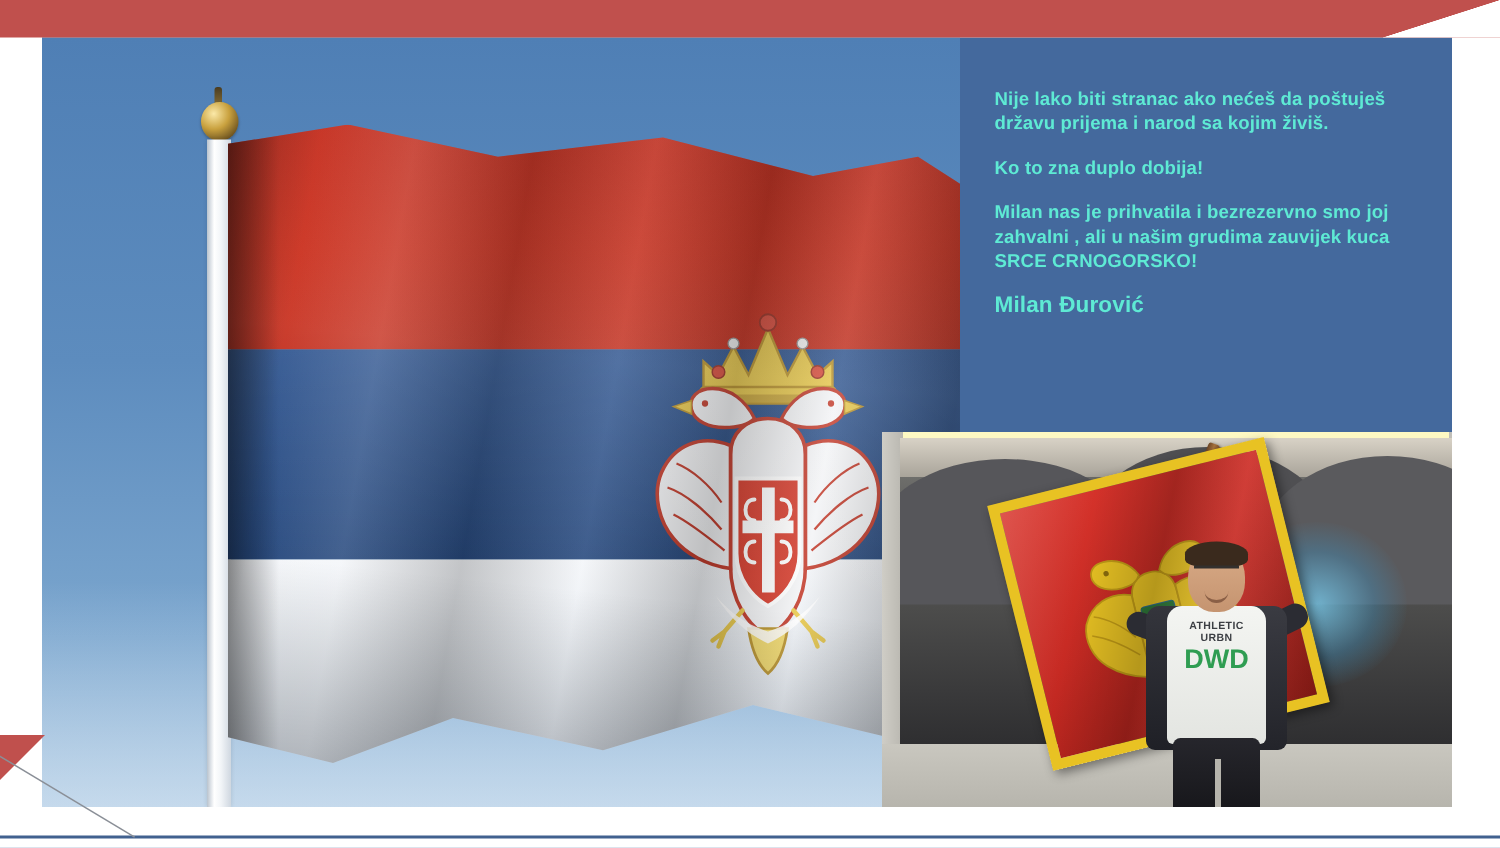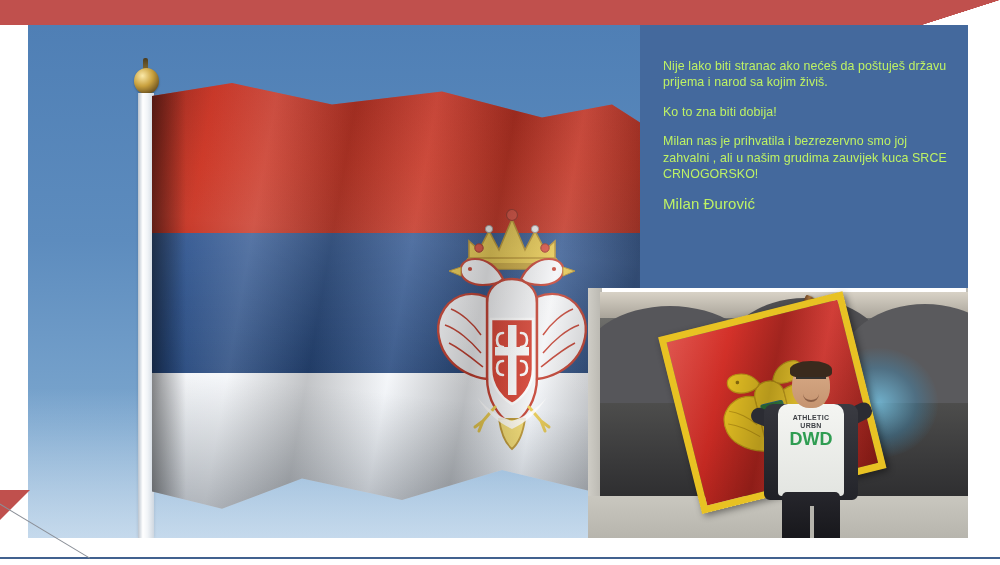--- a/index.html
+++ b/index.html
@@ -73,21 +73,21 @@
      background:linear-gradient(6deg,rgba(0,0,0,.22) 0%,rgba(0,0,0,0) 30%,
                 rgba(255,255,255,.08) 62%,rgba(0,0,0,.16) 100%);}
   .hoist-shadow{position:absolute;left:0;top:0;width:34px;height:100%;
      background:linear-gradient(to right,rgba(0,0,0,.42),rgba(0,0,0,0));}
 
   
   .coa{position:absolute;left:265px;top:118px;width:190px;height:250px;}
 
   
   .inset{position:absolute;left:560px;top:263px;width:388px;height:252px;
-     overflow:hidden;background:#ffffff;z-index:4;}
+     overflow:hidden;background:#fef9c3;z-index:4;}
   .mural{position:absolute;left:12px;top:4px;width:376px;height:206px;overflow:hidden;
      background:linear-gradient(to bottom,#cfc9bd 0%,#b8b2a6 7%,#6f6f6c 12%,#4a4a48 40%,#39393a 72%,#2b2b2c 100%);}
   .hill{position:absolute;background:#56565a;border-radius:50% 50% 0 0;}
   .mural-sky{position:absolute;left:0;top:0;width:100%;height:26px;
      background:linear-gradient(to bottom,#d8d2c6,#a9a49a);}
   .mural-town{position:absolute;left:0;bottom:0;width:100%;height:95px;
      background:linear-gradient(to bottom,#4d4d4c 0%,#3a3a3b 60%,#2e2e30 100%);}
   .glow{position:absolute;left:218px;top:56px;width:120px;height:110px;border-radius:50%;
      background:radial-gradient(ellipse at 50% 50%,rgba(120,205,240,.75) 0%,rgba(60,150,200,.35) 45%,rgba(40,110,160,0) 72%);}
   .room-floor{position:absolute;left:0;bottom:0;width:100%;height:44px;
@@ -134,21 +134,21 @@
      background:#2b2c33;transform:rotate(20deg);transform-origin:right center;}
   .tee-text{position:absolute;left:32px;top:50px;width:62px;text-align:center;
      color:#3c3f44;font-size:7px;line-height:8px;letter-spacing:.3px;font-weight:bold;}
   .tee-big{color:#2f9d52;font-size:18px;line-height:18px;font-weight:bold;letter-spacing:0px;}
   .legs{position:absolute;left:34px;top:128px;width:58px;height:48px;
      background:linear-gradient(to bottom,#26262c,#17171b);border-radius:5px 5px 0 0;}
   .leg-gap{position:absolute;left:28px;top:14px;width:4px;height:34px;background:#b6b4ac;}
 
   
   .textblock{position:absolute;left:635px;top:33px;width:285px;z-index:6;
-     color:#bef264;font-size:12.4px;line-height:16.4px;letter-spacing:.1px;}
+     color:#5eead4;font-size:12.4px;line-height:16.4px;letter-spacing:.1px;font-weight:bold;}
   .textblock p{margin:0 0 13px 0;}
   .textblock p:last-child{margin-bottom:11px;}
   .signature{font-size:15px;line-height:18px;}
 </style>
 </head>
 <body>
 
 <div class="slide">
 
   <div class="title-banner"></div>
@@ -237,21 +237,21 @@
         </svg>
 
         <div class="wave"></div>
         <div class="wave2"></div>
         <div class="hoist-shadow"></div>
       </div>
     </div>
 
     <div class="textblock">
       <p>Nije lako biti stranac ako nećeš da poštuješ državu prijema i narod sa kojim živiš.</p>
-      <p>Ko to zna biti dobija!</p>
+      <p>Ko to zna duplo dobija!</p>
       <p>Milan  nas je prihvatila i bezrezervno smo joj zahvalni , ali u našim grudima zauvijek kuca SRCE CRNOGORSKO!</p>
       <p class="signature">Milan Đurović</p>
     </div>
 
     <div class="inset">
       <div class="room-wall-l"></div>
       <div class="room-wall-r"></div>
 
       <div class="mural">
         <div class="mural-sky"></div>

